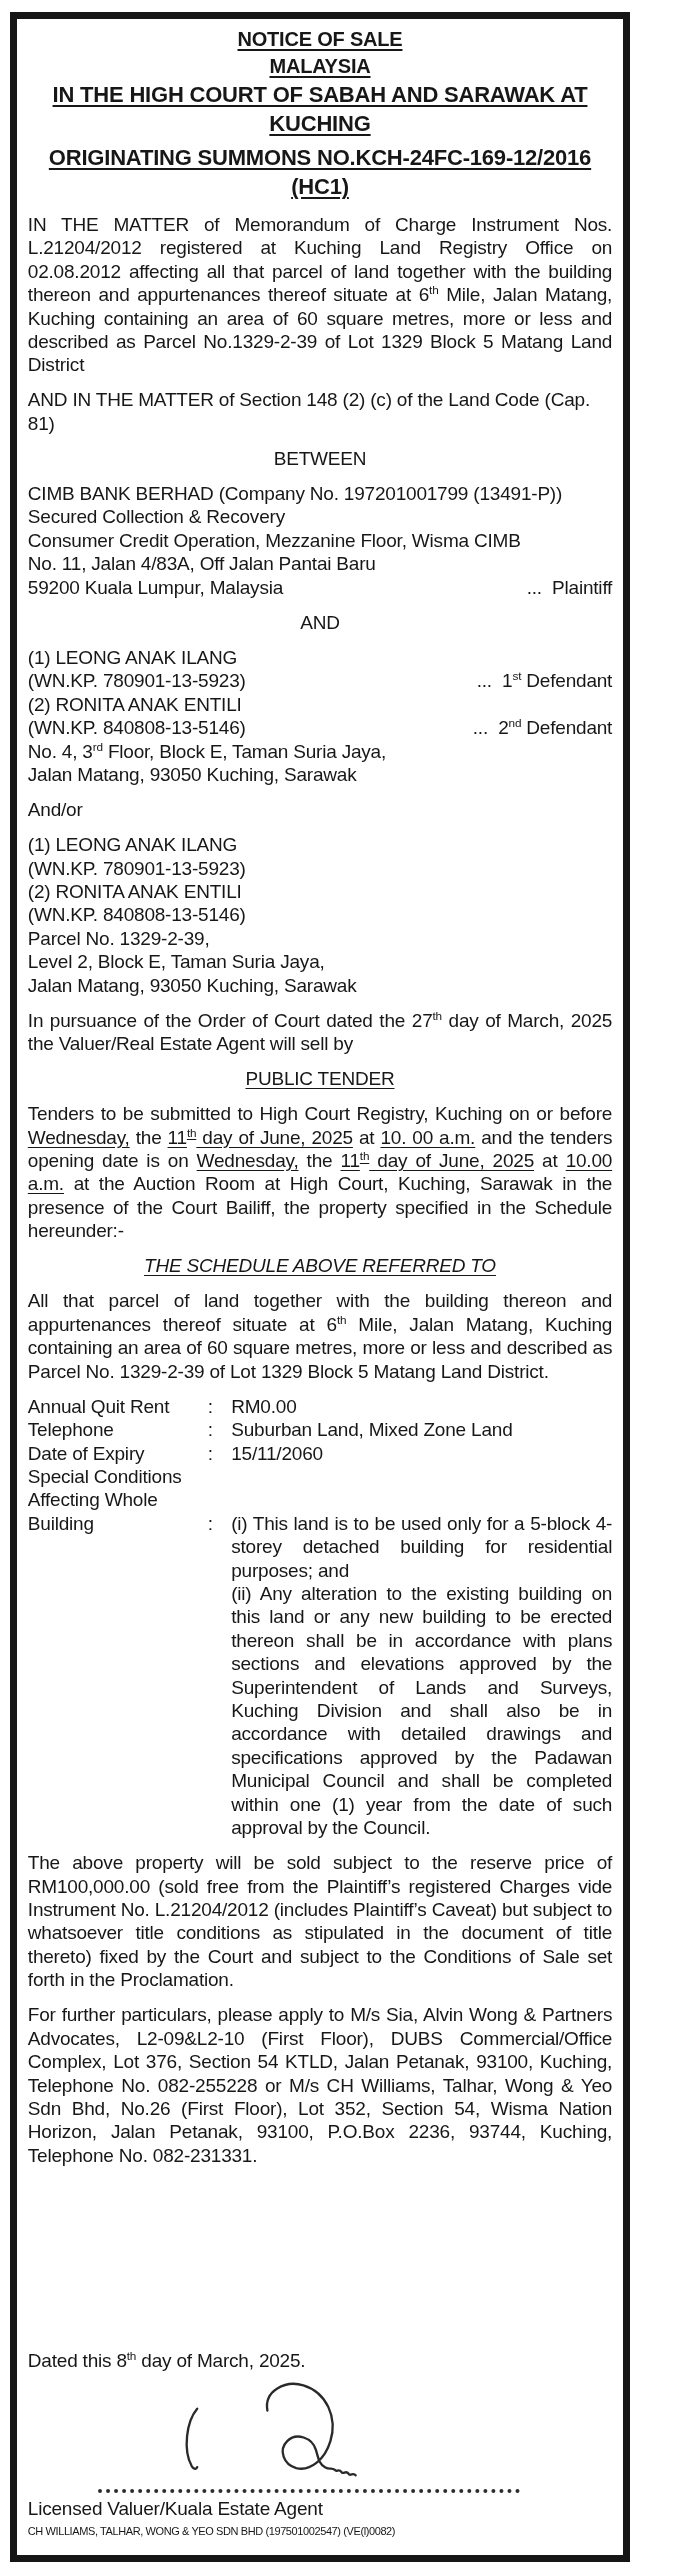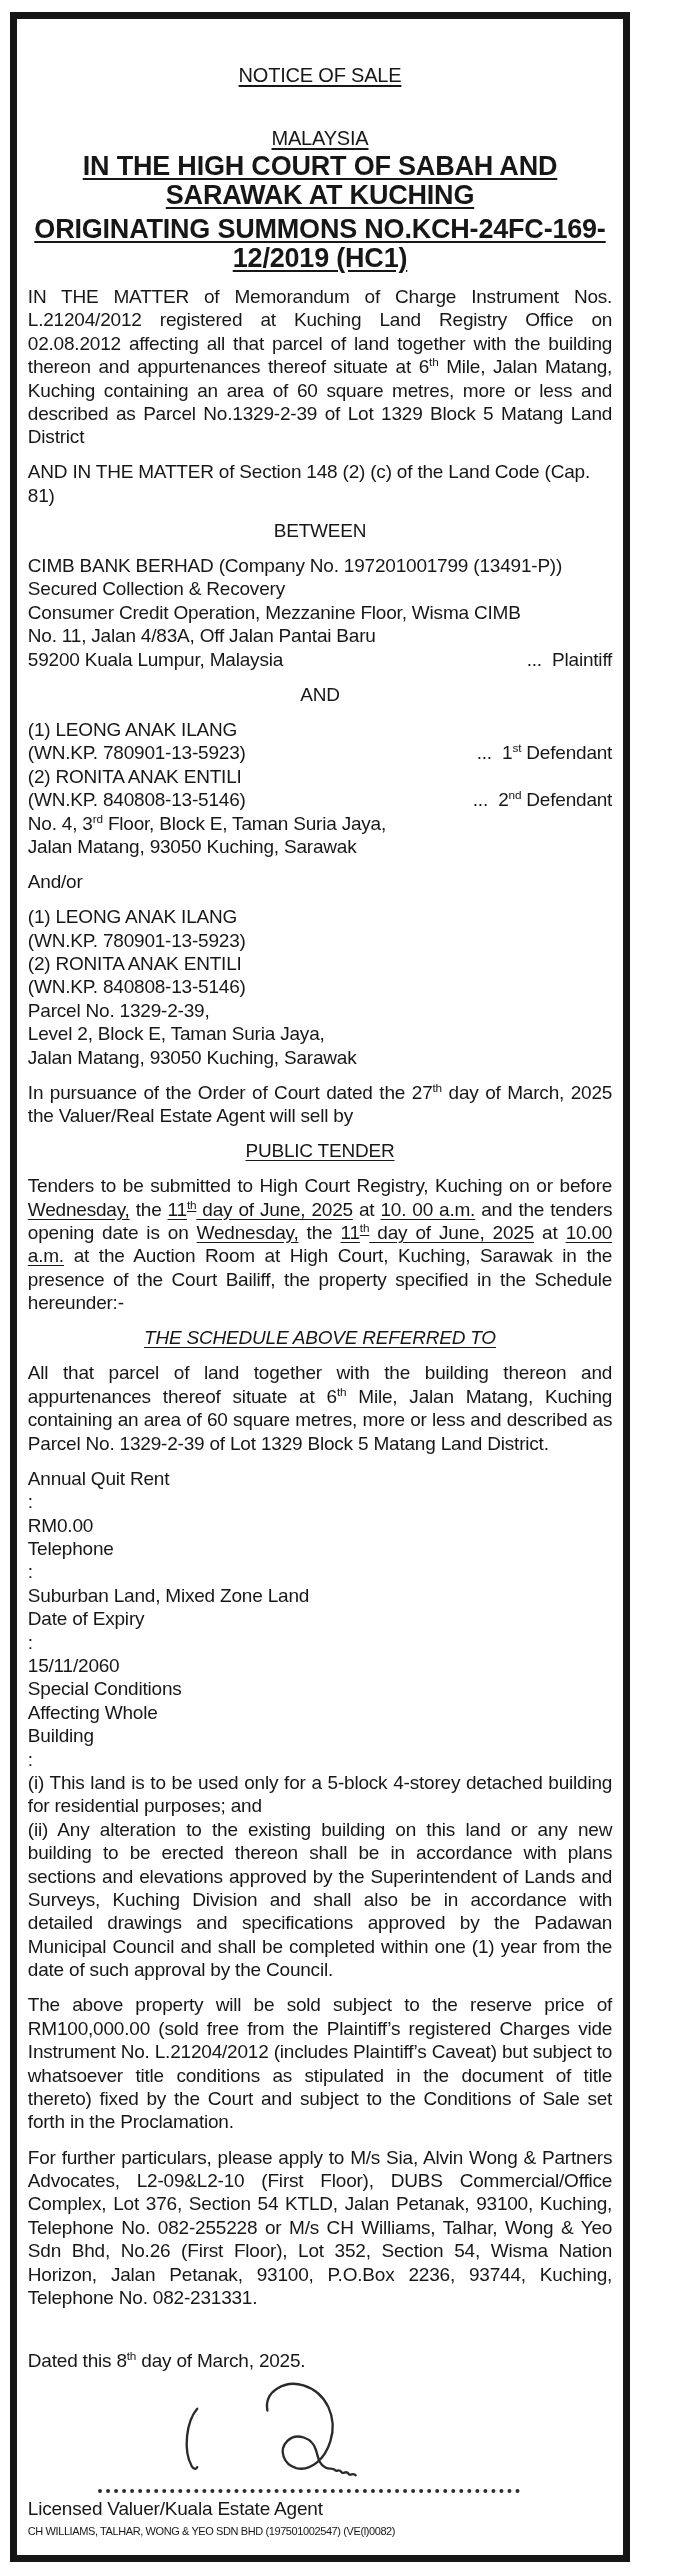--- a/index.html
+++ b/index.html
@@ -9,42 +9,42 @@
   .sheet{position:absolute;left:10px;top:11.7px;width:620px;height:2550px;
          box-sizing:border-box;border:7.2px solid #161616;background:#fff;
          padding:7.2px 10.8px 10.8px 10.8px;display:flex;flex-direction:column;}
   .b{font-weight:normal;}
   .i{font-style:italic;}
   .u{text-decoration:underline;text-underline-offset:2.7px;}
   sup{font-size:62%;line-height:0;vertical-align:super;}
   .center{text-align:center;}
   .just{text-align:justify;}
   .blk{margin-top:11.7px;}
-  .h1{font-size:20px;line-height:27px;font-weight:normal;margin-top:36px;}
-  .h2{font-size:27px;line-height:29px;font-weight:bold;}
+  .h1{font-size:20px;line-height:27px;font-weight:bold;}
+  .h2{font-size:22px;line-height:29px;font-weight:bold;}
   .row{display:flex;justify-content:space-between;align-items:center;}
-  .drow{display:flex;flex-direction:column;}
+  .drow{display:flex;}
   .dlabel{width:180px;flex:none;}
   .dcolon{width:23.4px;flex:none;}
   .dval{flex:1;}
   .sig-wrap{margin:5.4px 0 0 135px;height:110px;}
   .dotline{width:422px;margin:1.8px 0 3.6px 70px;border-bottom:4.5px dotted #2e2e2e;height:0;}
   .company{font-size:11px;letter-spacing:-0.4px;}
   .spacer{flex:1;min-height:3.6px;}
 </style>
 </head>
 <body>
 
 <div class="sheet">
 
   <div class="center">
     <div class="h1 u">NOTICE OF SALE</div>
     <div class="h1 u">MALAYSIA</div>
     <div class="h2 u">IN THE HIGH COURT OF SABAH AND SARAWAK AT KUCHING</div>
-    <div class="h2 u" style="margin-top:5.4px;">ORIGINATING SUMMONS NO.KCH-24FC-169-12/2019 (HC1)</div>
+    <div class="h2 u" style="margin-top:5.4px;">ORIGINATING SUMMONS NO.KCH-24FC-169-12/2016 (HC1)</div>
   </div>
 
   <div class="blk just b"><span class="b">IN THE MATTER of Memorandum of Charge Instrument Nos. L.21204/2012 registered at Kuching Land Registry Office on 02.08.2012 affecting all that parcel of land together with the building thereon and appurtenances thereof situate at 6</span><sup class="b">th</sup><span class="b"> Mile, Jalan Matang, Kuching containing an area of 60 square metres, more or less and described as Parcel No.1329-2-39 of Lot 1329 Block 5 Matang Land District</span></div>
 
   <div class="blk b">AND IN THE MATTER of Section 148 (2) (c) of the Land Code (Cap. 81)</div>
 
   <div class="blk center b">BETWEEN</div>
 
   <div class="blk">
     <div class="b">CIMB BANK BERHAD (Company No. 197201001799 (13491-P))</div>

